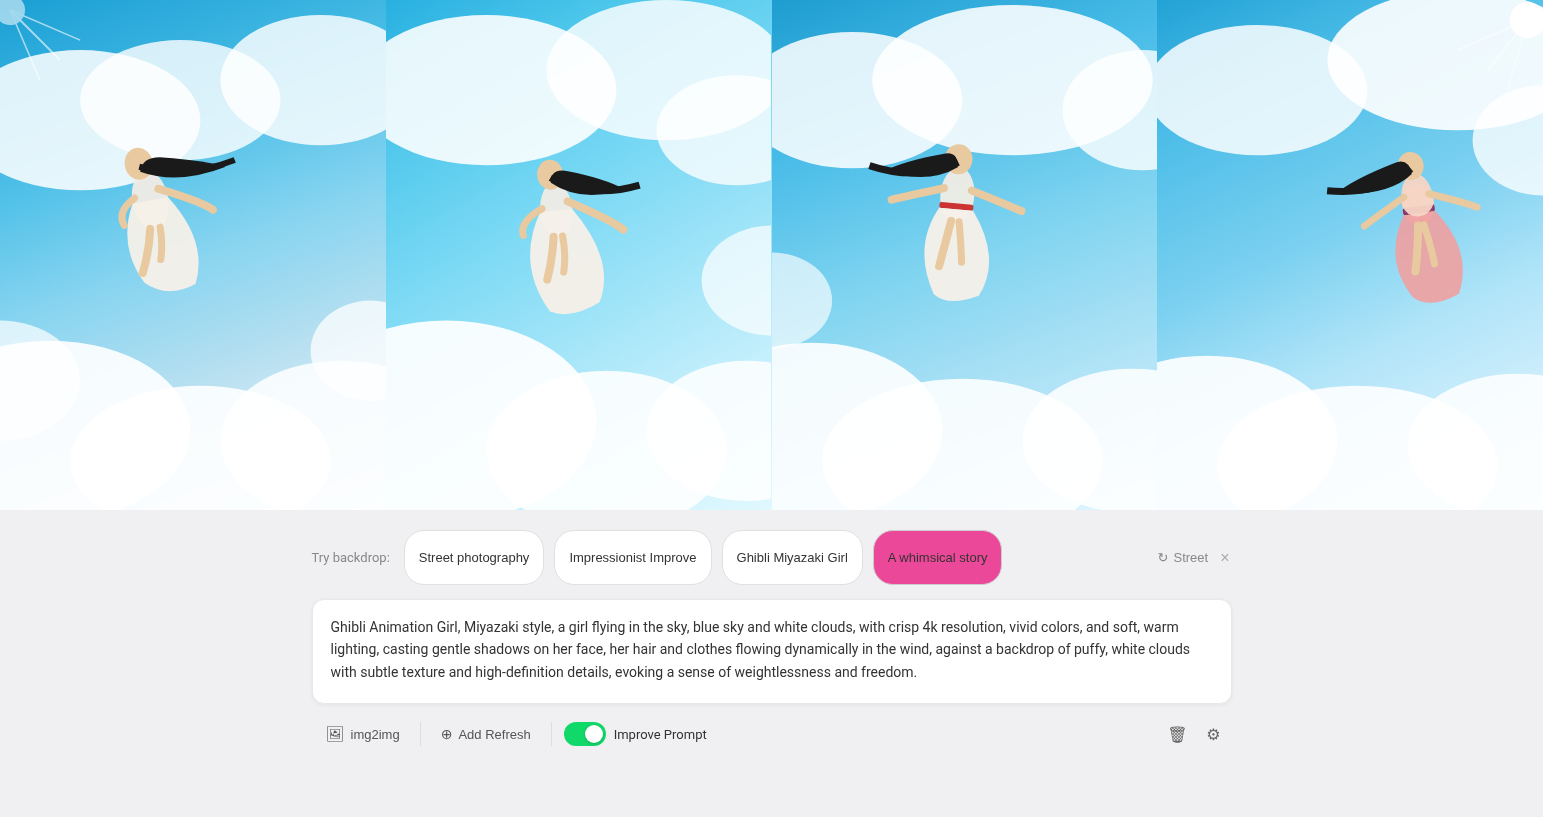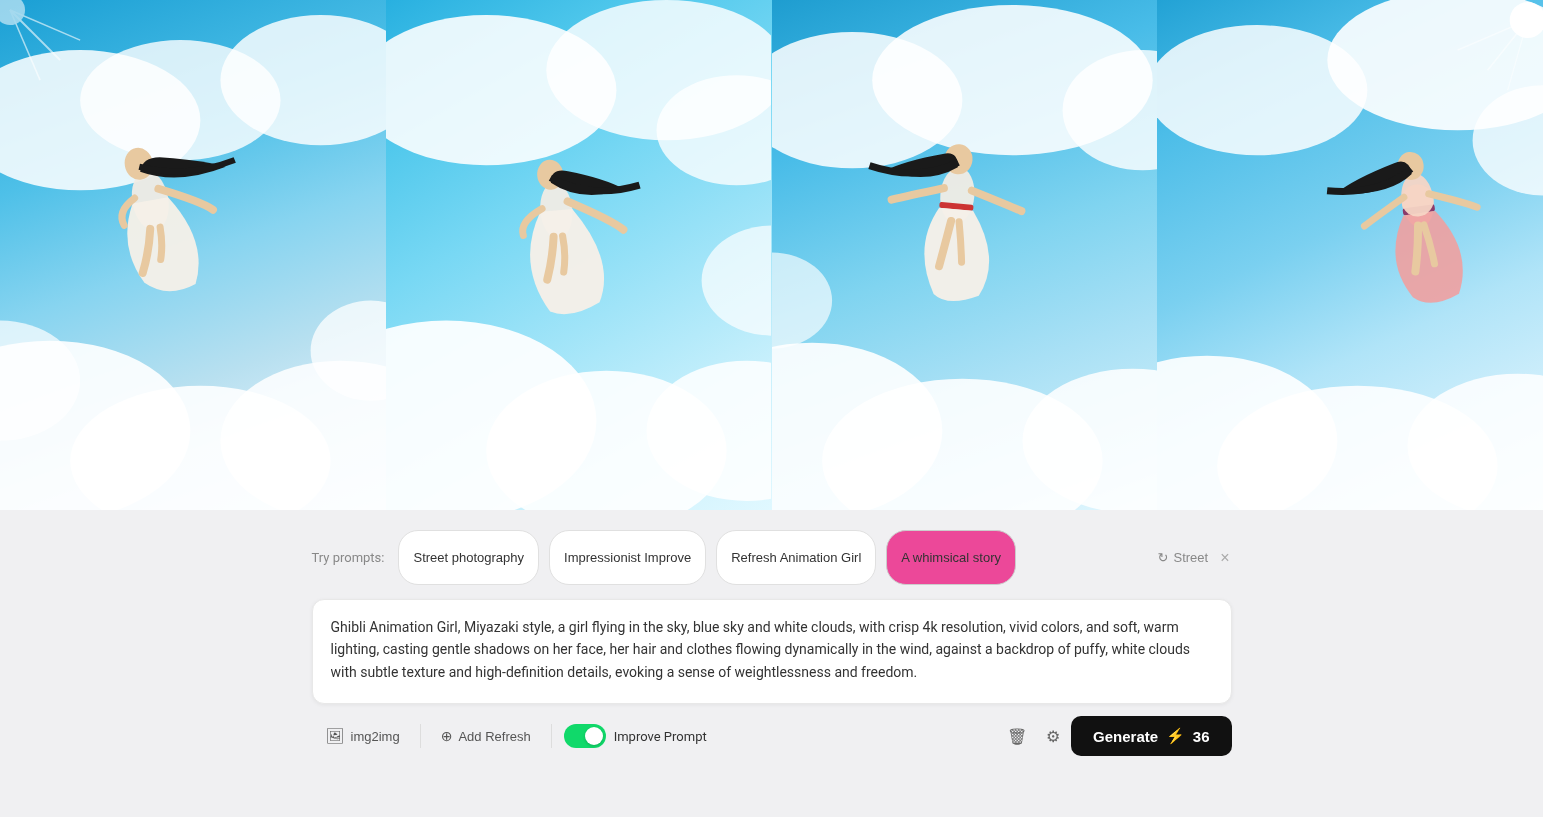--- a/index.html
+++ b/index.html
@@ -384,25 +384,25 @@
         </g>
       </svg>
     </div>
   </div>
 
 </div>
 
 <div class="controls-area">
 
   <div class="prompts-bar">
-    <span class="try-prompts-label">Try prompts:</span>
+    <span class="try-prompts-label">Try backdrop:</span>
 
     <button class="prompt-chip">Street photography</button>
     <button class="prompt-chip">Impressionist Improve</button>
-    <button class="prompt-chip">Refresh Animation Girl</button>
+    <button class="prompt-chip">Ghibli Miyazaki Girl</button>
     <button class="prompt-chip active">A whimsical story</button>
 
     <button class="refresh-btn">
       <span>↻</span>
       <span>Street</span>
     </button>
     <button class="close-btn">×</button>
   </div>
 
   <div class="prompt-textarea-container">
@@ -435,20 +435,15 @@
     <div class="spacer"></div>
 
     <button class="icon-btn">
       <span>🗑</span>
     </button>
 
     <button class="icon-btn">
       <span>⚙</span>
     </button>
 
-    <button class="generate-btn">
-      <span>Generate</span>
-      <span class="lightning-icon">⚡</span>
-      <span>36</span>
-    </button>
 
   </div>
 </div>
 
 </body></html>

